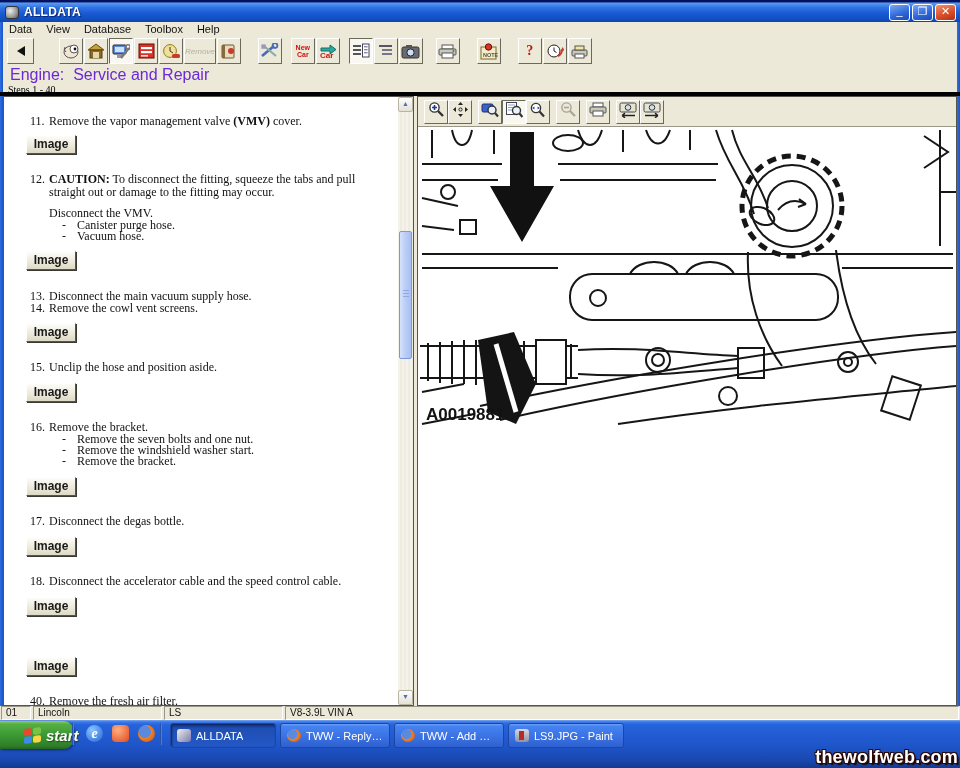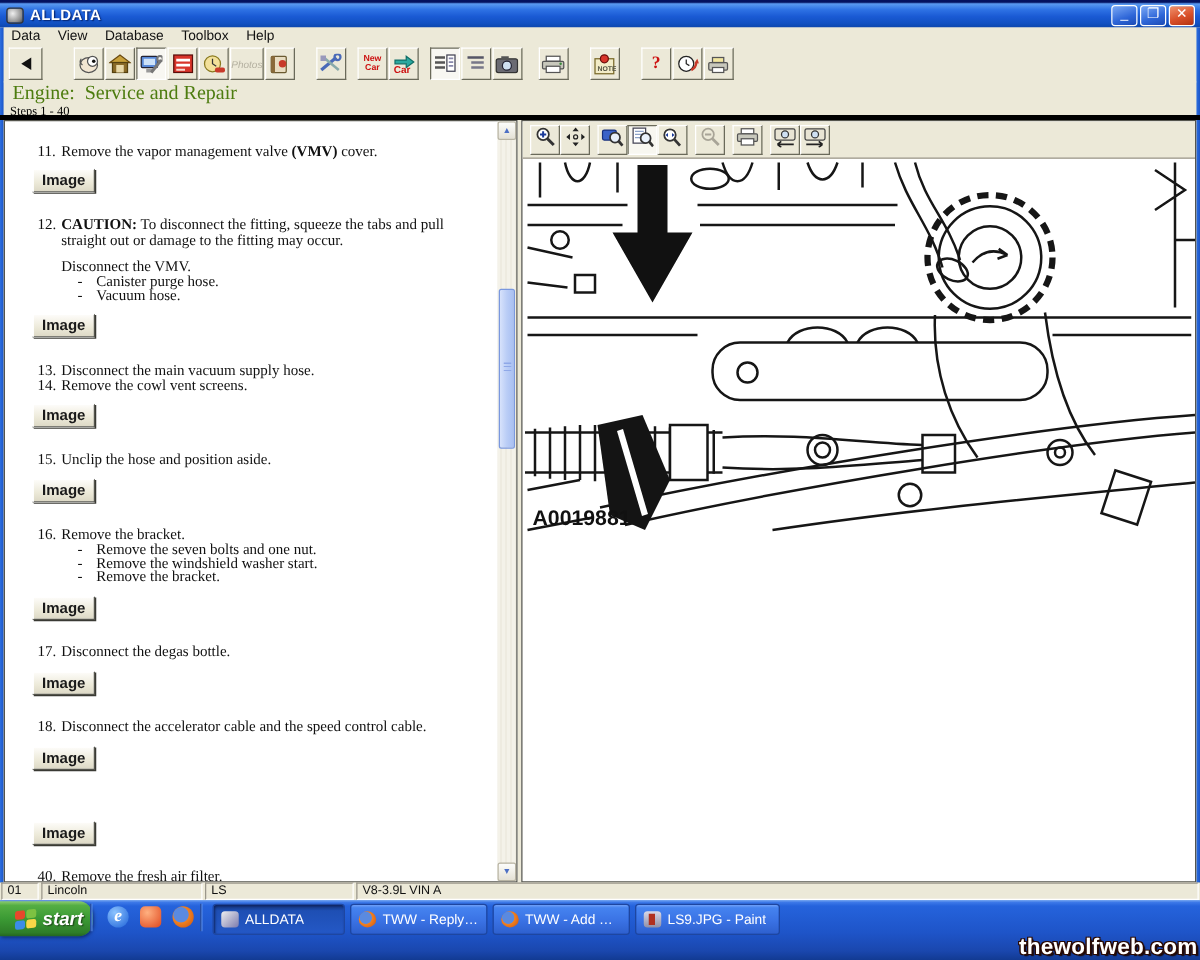--- a/index.html
+++ b/index.html
@@ -30,21 +30,21 @@
     display:flex;align-items:center;justify-content:center;margin-right:1px;position:relative}
   .tbtn.pressed{background:#F8F7F2;border-color:#6A6A5A #FFFFFF #FFFFFF #6A6A5A}
   .tbtn svg{display:block}
   .gap8{margin-left:8px}.gap12{margin-left:12px}.gap16{margin-left:16px}.gap24{margin-left:24px}
   .redtxt{font:bold 7px "Liberation Sans",sans-serif;color:#CC1111;line-height:7px;text-align:center}
   .graytxt{font:italic 8px "Liberation Sans",sans-serif;color:#B4B0A0}
   .qmark{font:bold 14px "Liberation Serif",serif;color:#CC1111}
 
   
   .doc-header{position:absolute;left:3px;top:65px;width:954px;height:27px;background:#ECE9D8}
-  .doc-title{font-family:Liberation Serif, serif;font-size:16px;color:#4d7c0f;padding:1px 0 0 7px}
+  .doc-title{font-family:Liberation Sans, sans-serif;font-size:16px;color:#6d28d9;padding:1px 0 0 7px}
   .doc-sub{font-family:"Liberation Serif",serif;font-size:10px;color:#000;padding:0 0 0 5px}
   .blackband{position:absolute;left:0px;top:92px;width:960px;height:4px;background:#000}
 
   
   .steps-panel{position:absolute;left:3px;top:96px;width:411px;height:610px;background:#fff;border:1px solid #55554D;overflow:hidden;
     font-family:"Liberation Serif","DejaVu Serif",serif;font-size:12px;color:#111}
   .srow{position:absolute;left:26px;width:358px;display:flex;line-height:12.5px}
   .snum{width:19px;flex:none}
   .stext{flex:1;padding-right:14px}
   .brow{position:absolute;left:58px;display:flex;line-height:12px}
@@ -77,21 +77,21 @@
 
   
   .statusbar{position:absolute;left:0;top:706px;width:960px;height:14px;background:#ECE9D8;display:flex;gap:2px;padding:0 1px;
     font-size:10px;color:#111}
   .scell{border:1px solid;border-color:#9A968A #FFFFFF #FFFFFF #9A968A;padding:0 4px;line-height:11px;white-space:nowrap;overflow:hidden}
   .sc1{width:506px}.sc2{width:30px}.sc3{width:129px}.sc4{width:119px}.sc5{flex:1}
 
   
   .taskbar{position:absolute;left:0;top:720px;width:960px;height:48px;
     background:linear-gradient(180deg,#78A8F0 0%,#3C78E8 4%,#2563DC 10%,#1E54C8 55%,#1A47AE 85%,#123A92 100%)}
-  .startbtn{position:absolute;left:0;top:1px;height:28px;width:74px;border-radius:0 11px 11px 0;display:flex;align-items:center;padding-left:12px;
+  .startbtn{position:absolute;left:0;top:1px;height:28px;width:74px;border-radius:0 11px 11px 0;display:flex;align-items:center;padding-left:24px;
     background:linear-gradient(180deg,#8CCB70 0%,#54AE43 12%,#3B9A34 50%,#2E7D28 90%,#246620 100%);
     box-shadow:1px 1px 3px rgba(0,0,20,.5)}
   .startbtn .lbl{color:#fff;font:bold italic 15px "Liberation Sans",sans-serif;margin-left:5px;text-shadow:1px 1px 1px #1E4A18}
   .winflag{width:17px;height:15px;display:grid;grid-template-columns:8px 8px;grid-template-rows:7px 7px;gap:1px;transform:skewY(-7deg)}
   .winflag i{border-radius:2px}
   .wf1{background:#E8482B}.wf2{background:#7DC242}.wf3{background:#3B8CE8}.wf4{background:#F8D648}
   .qlaunch{position:absolute;left:86px;top:5px;display:flex;gap:9px;align-items:center}
   .qico{width:17px;height:17px;border-radius:50%;font:bold italic 14px "Liberation Serif",serif;color:#fff;text-align:center;line-height:17px}
   .qie{background:radial-gradient(circle at 35% 30%,#8CC4FF,#1E62D8);}
   .qred{background:radial-gradient(circle at 35% 30%,#FFB080,#E0481E);border-radius:4px}
@@ -206,21 +206,21 @@
   <div class="tbtn">
     <span>
         <svg width="18" height="17">
           <circle cx="8" cy="8" r="6.4" fill="#F2E099" stroke="#8A7A20"></circle>
           <path d="M8,4 V8 L11,10" stroke="#333" fill="none"></path>
           <rect x="10" y="11" width="8" height="4" rx="1.6" fill="#C83A2A"></rect>
         </svg>
       </span>
   </div>
   <div class="tbtn">
-    <span class="graytxt">Photos</span>
+    <span class="graytxt">Remove</span>
   </div>
   <div class="tbtn">
     <span>
         <svg width="18" height="17">
           <rect x="2" y="2" width="12" height="13" rx="1" fill="#E8DCC0" stroke="#6A5A30"></rect>
           <rect x="2" y="2" width="3" height="13" fill="#8A6A3A"></rect>
           <circle cx="11" cy="8" r="3" fill="#C83A2A"></circle>
         </svg>
       </span>
   </div>

